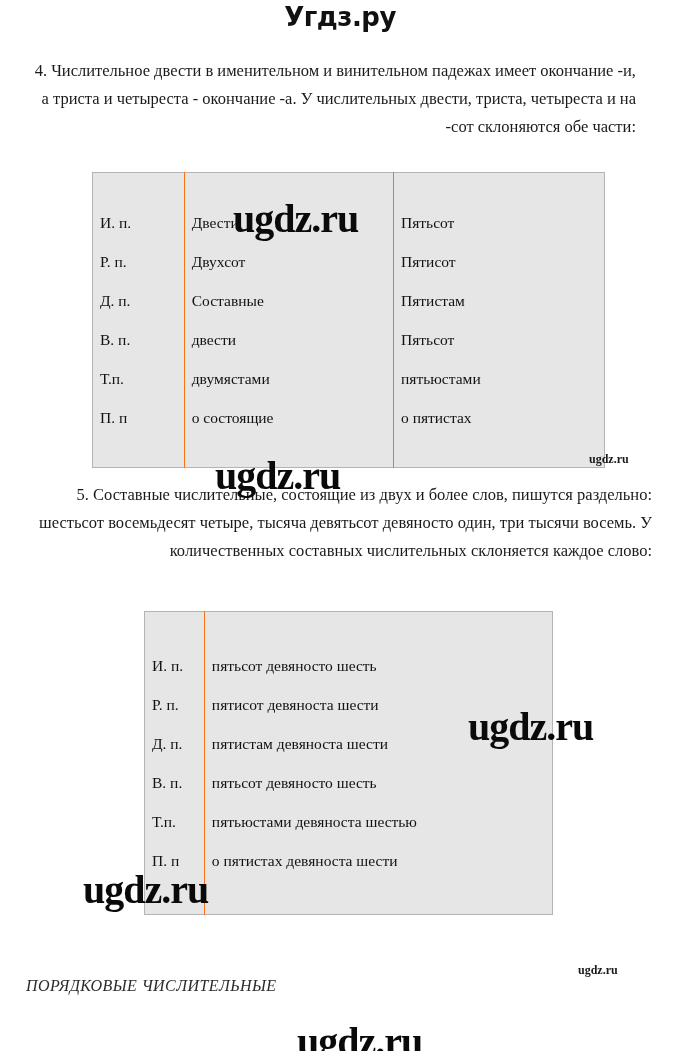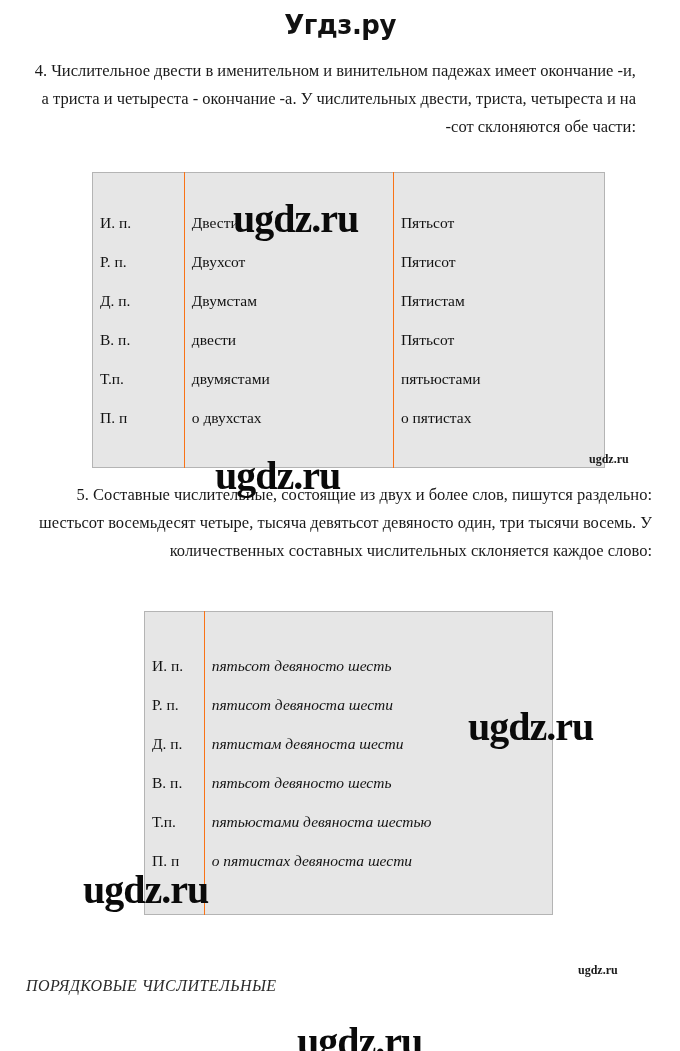--- a/index.html
+++ b/index.html
@@ -14,21 +14,21 @@
     position: relative;
     overflow: hidden;
     font-family: "Liberation Serif", "DejaVu Serif", serif;
     color: #1a1a1a;
     -webkit-font-smoothing: antialiased;
   }
 
   
   .site-logo {
     position: absolute;
-    top: 10px;
+    top: 2px;
     left: 0;
     width: 680px;
     text-align: center;
     font-family: "DejaVu Sans", "Liberation Sans", sans-serif;
     font-weight: bold;
     font-size: 26px;
     letter-spacing: -0.5px;
     color: #111111;
   }
 
@@ -90,21 +90,21 @@
   #table-cases-hundreds td.c-two    { width: 211px; }
   #table-cases-hundreds td.c-five   { width: 213px; margin-left: 48px; }
 
   
   #table-compound {
     left: 144px;
     top: 611px;
     width: 409px;
   }
   #table-compound td.c-case  { width: 54px; }
-  #table-compound td.c-form  { width: 354px; font-style: italic; }
+  #table-compound td.c-form  { width: 354px; }
   #table-compound tr.spacer-row td { height: 34px; }
 
   
   .section-heading {
     position: absolute;
     left: 26px;
     top: 977px;
     font-size: 16px;
     letter-spacing: 0.4px;
     color: #2b2b2b;
@@ -152,36 +152,36 @@
       <td class="c-two">Двести</td>
       <td class="c-five">Пятьсот</td>
     </tr>
     <tr class="data-row">
       <td class="c-case">Р. п.</td>
       <td class="c-two">Двухсот</td>
       <td class="c-five">Пятисот</td>
     </tr>
     <tr class="data-row">
       <td class="c-case">Д. п.</td>
-      <td class="c-two">Двумстам</td>
+      <td class="c-two">Составные</td>
       <td class="c-five">Пятистам</td>
     </tr>
     <tr class="data-row">
       <td class="c-case">В. п.</td>
       <td class="c-two">двести</td>
       <td class="c-five">Пятьсот</td>
     </tr>
     <tr class="data-row">
       <td class="c-case">Т.п.</td>
       <td class="c-two">двумястами</td>
       <td class="c-five">пятьюстами</td>
     </tr>
     <tr class="data-row">
       <td class="c-case">П. п</td>
-      <td class="c-two">о двухстах</td>
+      <td class="c-two">о состоящие</td>
       <td class="c-five">о пятистах</td>
     </tr>
 
     <tr class="spacer-row">
       <td class="c-case"></td>
       <td class="c-two"></td>
       <td class="c-five"></td>
     </tr>
   </tbody>
 </table>

